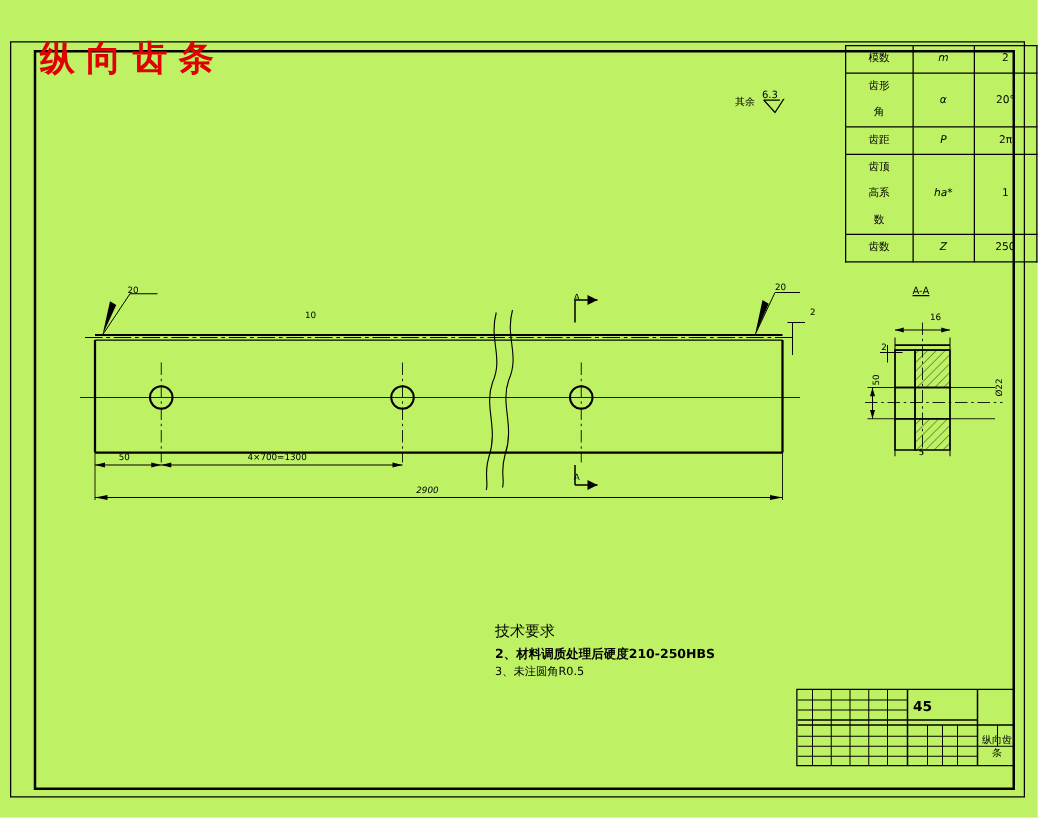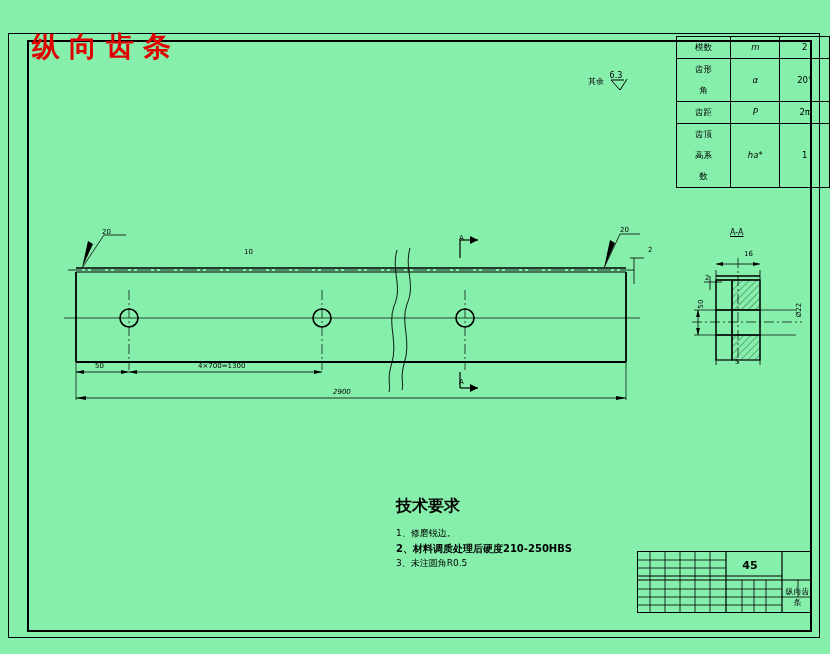--- a/index.html
+++ b/index.html
@@ -1,18 +1,18 @@
 <!DOCTYPE html>
 <html><head>
 <meta charset="utf-8">
 <style>
   html,body{margin:0;padding:0;background:#ffffff;}
   body{width:830px;height:654px;overflow:hidden;
        font-family:"DejaVu Sans","Liberation Sans",sans-serif;color:#000;}
-  #sheet{position:relative;width:830px;height:654px;background:#86efac;}
+  #sheet{position:relative;width:830px;height:654px;background:#bef264;}
 
   .abs{position:absolute;}
 
   
   #outer-border{left:8px;top:33px;width:812px;height:605px;
                 border:1.6px solid #000;box-sizing:border-box;}
   #inner-frame{left:27px;top:40px;width:785px;height:592px;
                border:2.2px solid #000;box-sizing:border-box;}
 
   
@@ -32,30 +32,30 @@
   #gen-rough{left:588px;top:72px;font-size:8px;white-space:nowrap;}
   #gen-rough .lbl{display:inline-block;vertical-align:middle;}
   #gen-rough .rv{display:inline-block;vertical-align:middle;
                  position:relative;margin-left:3px;}
   #gen-rough .rv .num{font-size:8px;display:block;line-height:8px;}
   .dimtxt{font-size:7px;white-space:nowrap;}
   .lead{font-size:7px;white-space:nowrap;}
 
   
   #tech-req{left:396px;top:498px;font-size:9px;line-height:15px;}
-  #tech-req .hd{font-weight:bold;font-size:16px;margin-bottom:13px;}
+  #tech-req .hd{font-weight:normal;font-size:12px;margin-bottom:3px;}
   #tech-req .l2{font-size:10px;font-weight:bold;}
   #tech-req div{white-space:nowrap;}
 
   
   #title-block{left:637px;top:551px;width:175px;height:62px;
                border:1.6px solid #000;box-sizing:border-box;}
   #title-block .cellgrid{position:absolute;left:0;top:0;
                          width:100%;height:100%;}
-  #title-block .tb-mat{left:84px;top:1px;width:56px;height:26px;
+  #title-block .tb-mat{left:72px;top:1px;width:56px;height:26px;
                        text-align:center;line-height:26px;font-size:11px;
                        font-weight:bold;}
   #title-block .tb-name{left:145px;top:28px;width:29px;height:33px;
                         display:flex;align-items:center;
                         justify-content:center;font-size:8px;
                         text-align:center;}
   svg{display:block;}
 </style>
 </head>
 <body>
@@ -82,20 +82,25 @@
       <tr>
         <td class="pt-name">齿距</td>
         <td class="pt-sym">P</td>
         <td class="pt-val">2π</td>
       </tr>
       <tr>
         <td class="pt-name">齿顶高系数</td>
         <td class="pt-sym">ha*</td>
         <td class="pt-val">1</td>
       </tr>
+      <tr>
+        <td class="pt-name">齿数</td>
+        <td class="pt-sym">Z</td>
+        <td class="pt-val">250</td>
+      </tr>
     </tbody>
   </table>
 
   <div class="abs" id="gen-rough">
     <span class="lbl">其余</span>
     <span class="rv">
       <span class="num">6.3</span>
       <svg width="22" height="12" style="margin-top:-1px">
         <path d="M1 1 L10 11 L21 -6" stroke="#000" stroke-width="1" fill="none"></path>
         <line x1="1" y1="1" x2="14" y2="1" stroke="#000" stroke-width="1"></line>
@@ -216,21 +221,20 @@
   </svg>
 
   <div class="abs dimtxt" style="left:744px;top:250px;">16</div>
   <div class="abs dimtxt" style="left:697px;top:300px;transform:rotate(-90deg);">50</div>
   <div class="abs dimtxt" style="left:792px;top:306px;transform:rotate(-90deg);">Ø22</div>
   <div class="abs dimtxt" style="left:705px;top:274px;">2</div>
   <div class="abs dimtxt" style="left:735px;top:358px;">5</div>
 
   <div class="abs" id="tech-req">
     <div class="hd">技术要求</div>
-    <div>1、修磨锐边。</div>
     <div class="l2">2、材料调质处理后硬度210-250HBS</div>
     <div>3、未注圆角R0.5</div>
   </div>
 
   <div class="abs" id="title-block">
     <svg class="cellgrid" width="175" height="62">
 
       <line x1="0" y1="8" x2="88" y2="8" stroke="#000" stroke-width="0.8"></line>
       <line x1="0" y1="16" x2="88" y2="16" stroke="#000" stroke-width="0.8"></line>
       <line x1="0" y1="24" x2="144" y2="24" stroke="#000" stroke-width="1.2"></line>

